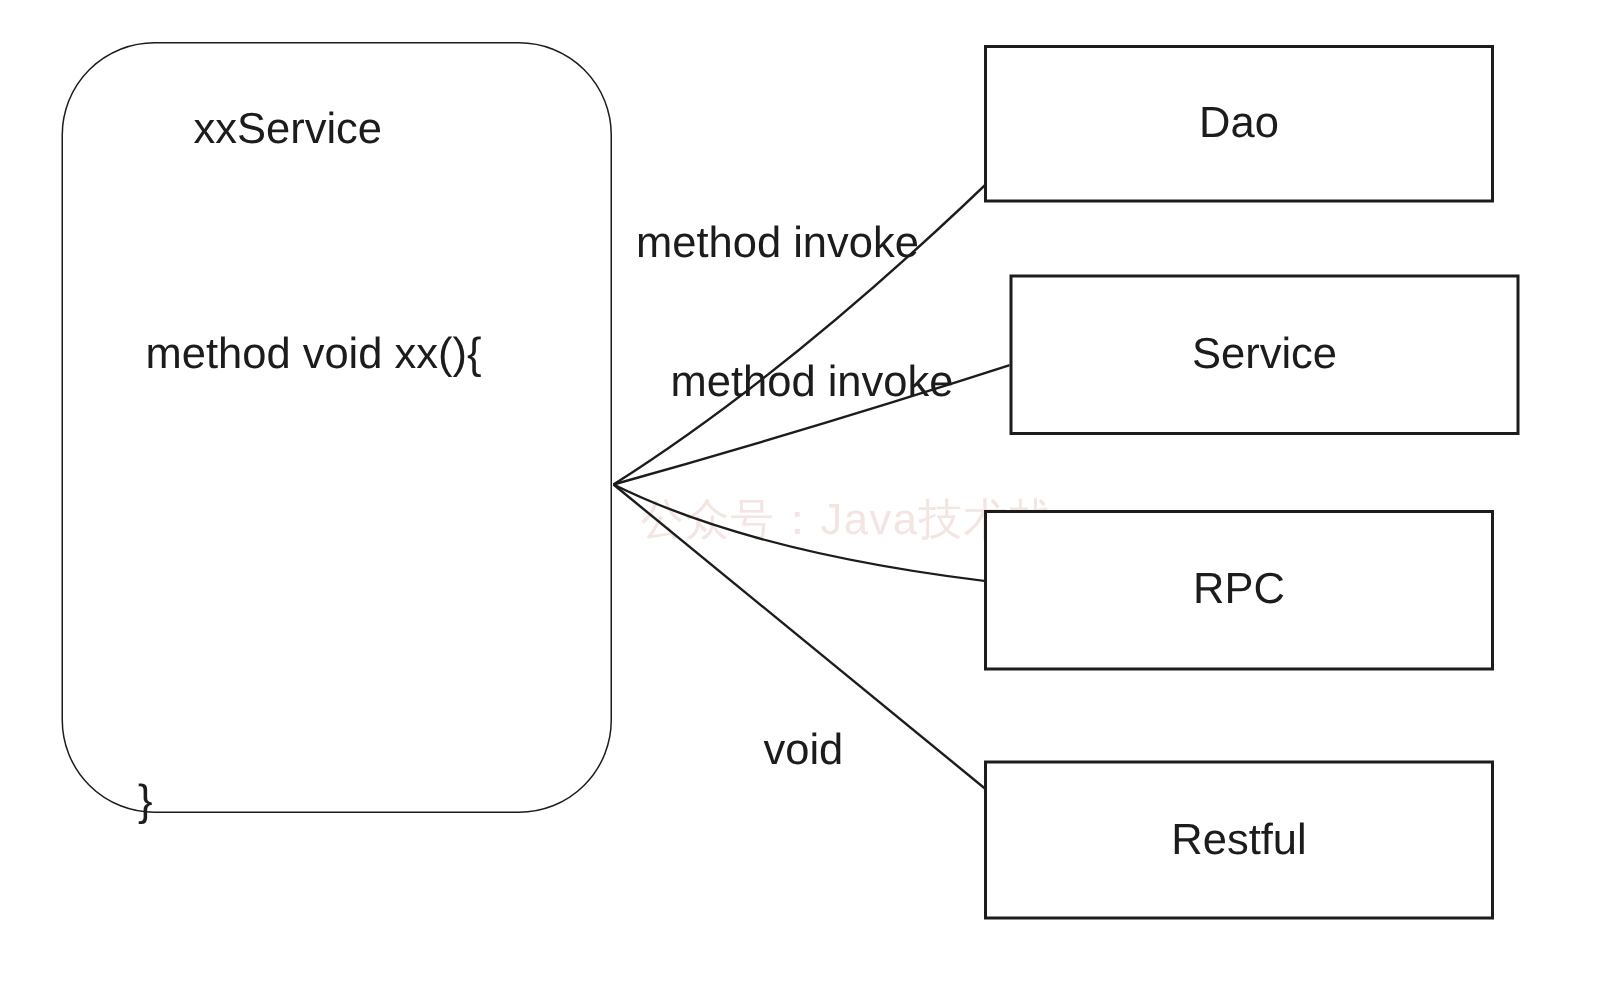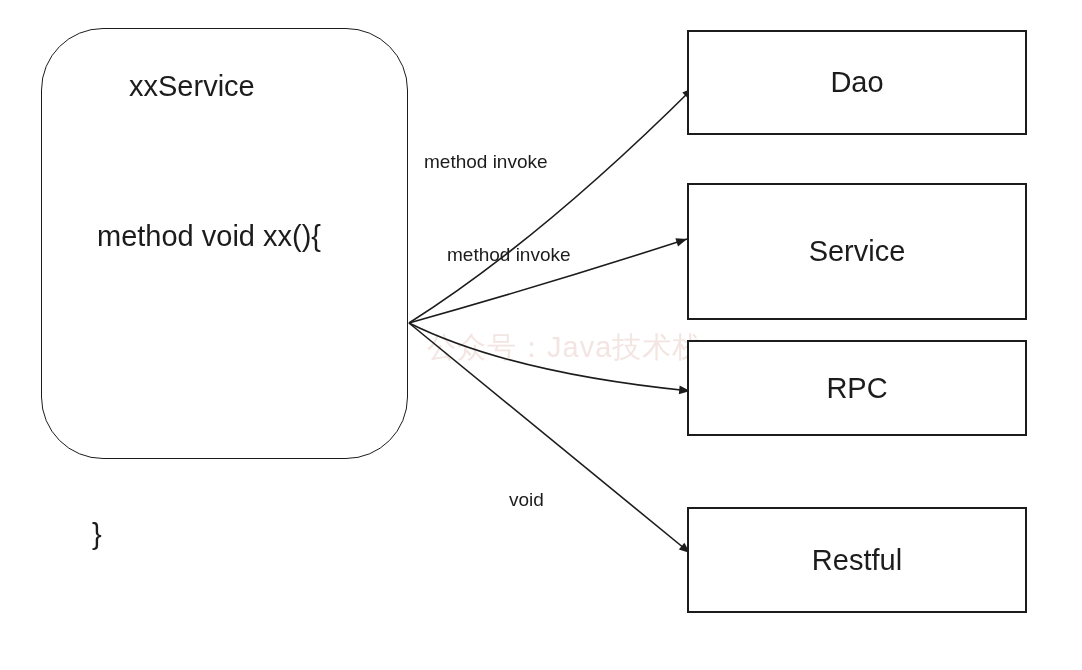--- a/index.html
+++ b/index.html
@@ -50,21 +50,21 @@
     stroke-width: 1.6;
   }
   svg.edges .arrowhead-shape { fill: var(--stroke); }
 
   
   .service-block {
     position: absolute;
     left: 41px;
     top: 28px;
     width: 367px;
-    height: 431px;
+    height: 514px;
     border: 1.6px solid var(--stroke);
     border-radius: 62px;
     background: transparent;
     z-index: 3;
   }
   .svc-title {
     position: absolute;
     left: 87px;
     top: 42px;
     font-size: 29px;
@@ -81,39 +81,39 @@
     position: absolute;
     left: 50px;
     top: 488px;
     font-size: 29px;
     line-height: 34px;
   }
 
   
   .target-box {
     position: absolute;
-    left: 687px;
+    left: 656px;
     width: 340px;
     border: 2px solid var(--stroke);
     background: var(--background);
     display: flex;
     align-items: center;
     justify-content: center;
     font-size: 29px;
     z-index: 3;
   }
   .box-dao     { top: 30px;  height: 105px; }
-  .box-service { top: 183px; height: 137px; }
-  .box-rpc     { top: 340px; height: 96px; }
+  .box-service { top: 183px; height: 107px; margin-left: 17px; }
+  .box-rpc     { top: 340px; height: 107px; }
   .box-restful { top: 507px; height: 106px; }
 
   
   .edge-label {
     position: absolute;
-    font-size: 19px;
+    font-size: 29px;
     line-height: 30px;
     white-space: nowrap;
     z-index: 4;
   }
   .edge-label-1 { left: 424px; top: 147px; }
   .edge-label-2 { left: 447px; top: 240px; }
   .edge-label-3 { left: 499px; top: 349px; }
   .edge-label-4 { left: 509px; top: 485px; }
 </style>
 </head>

